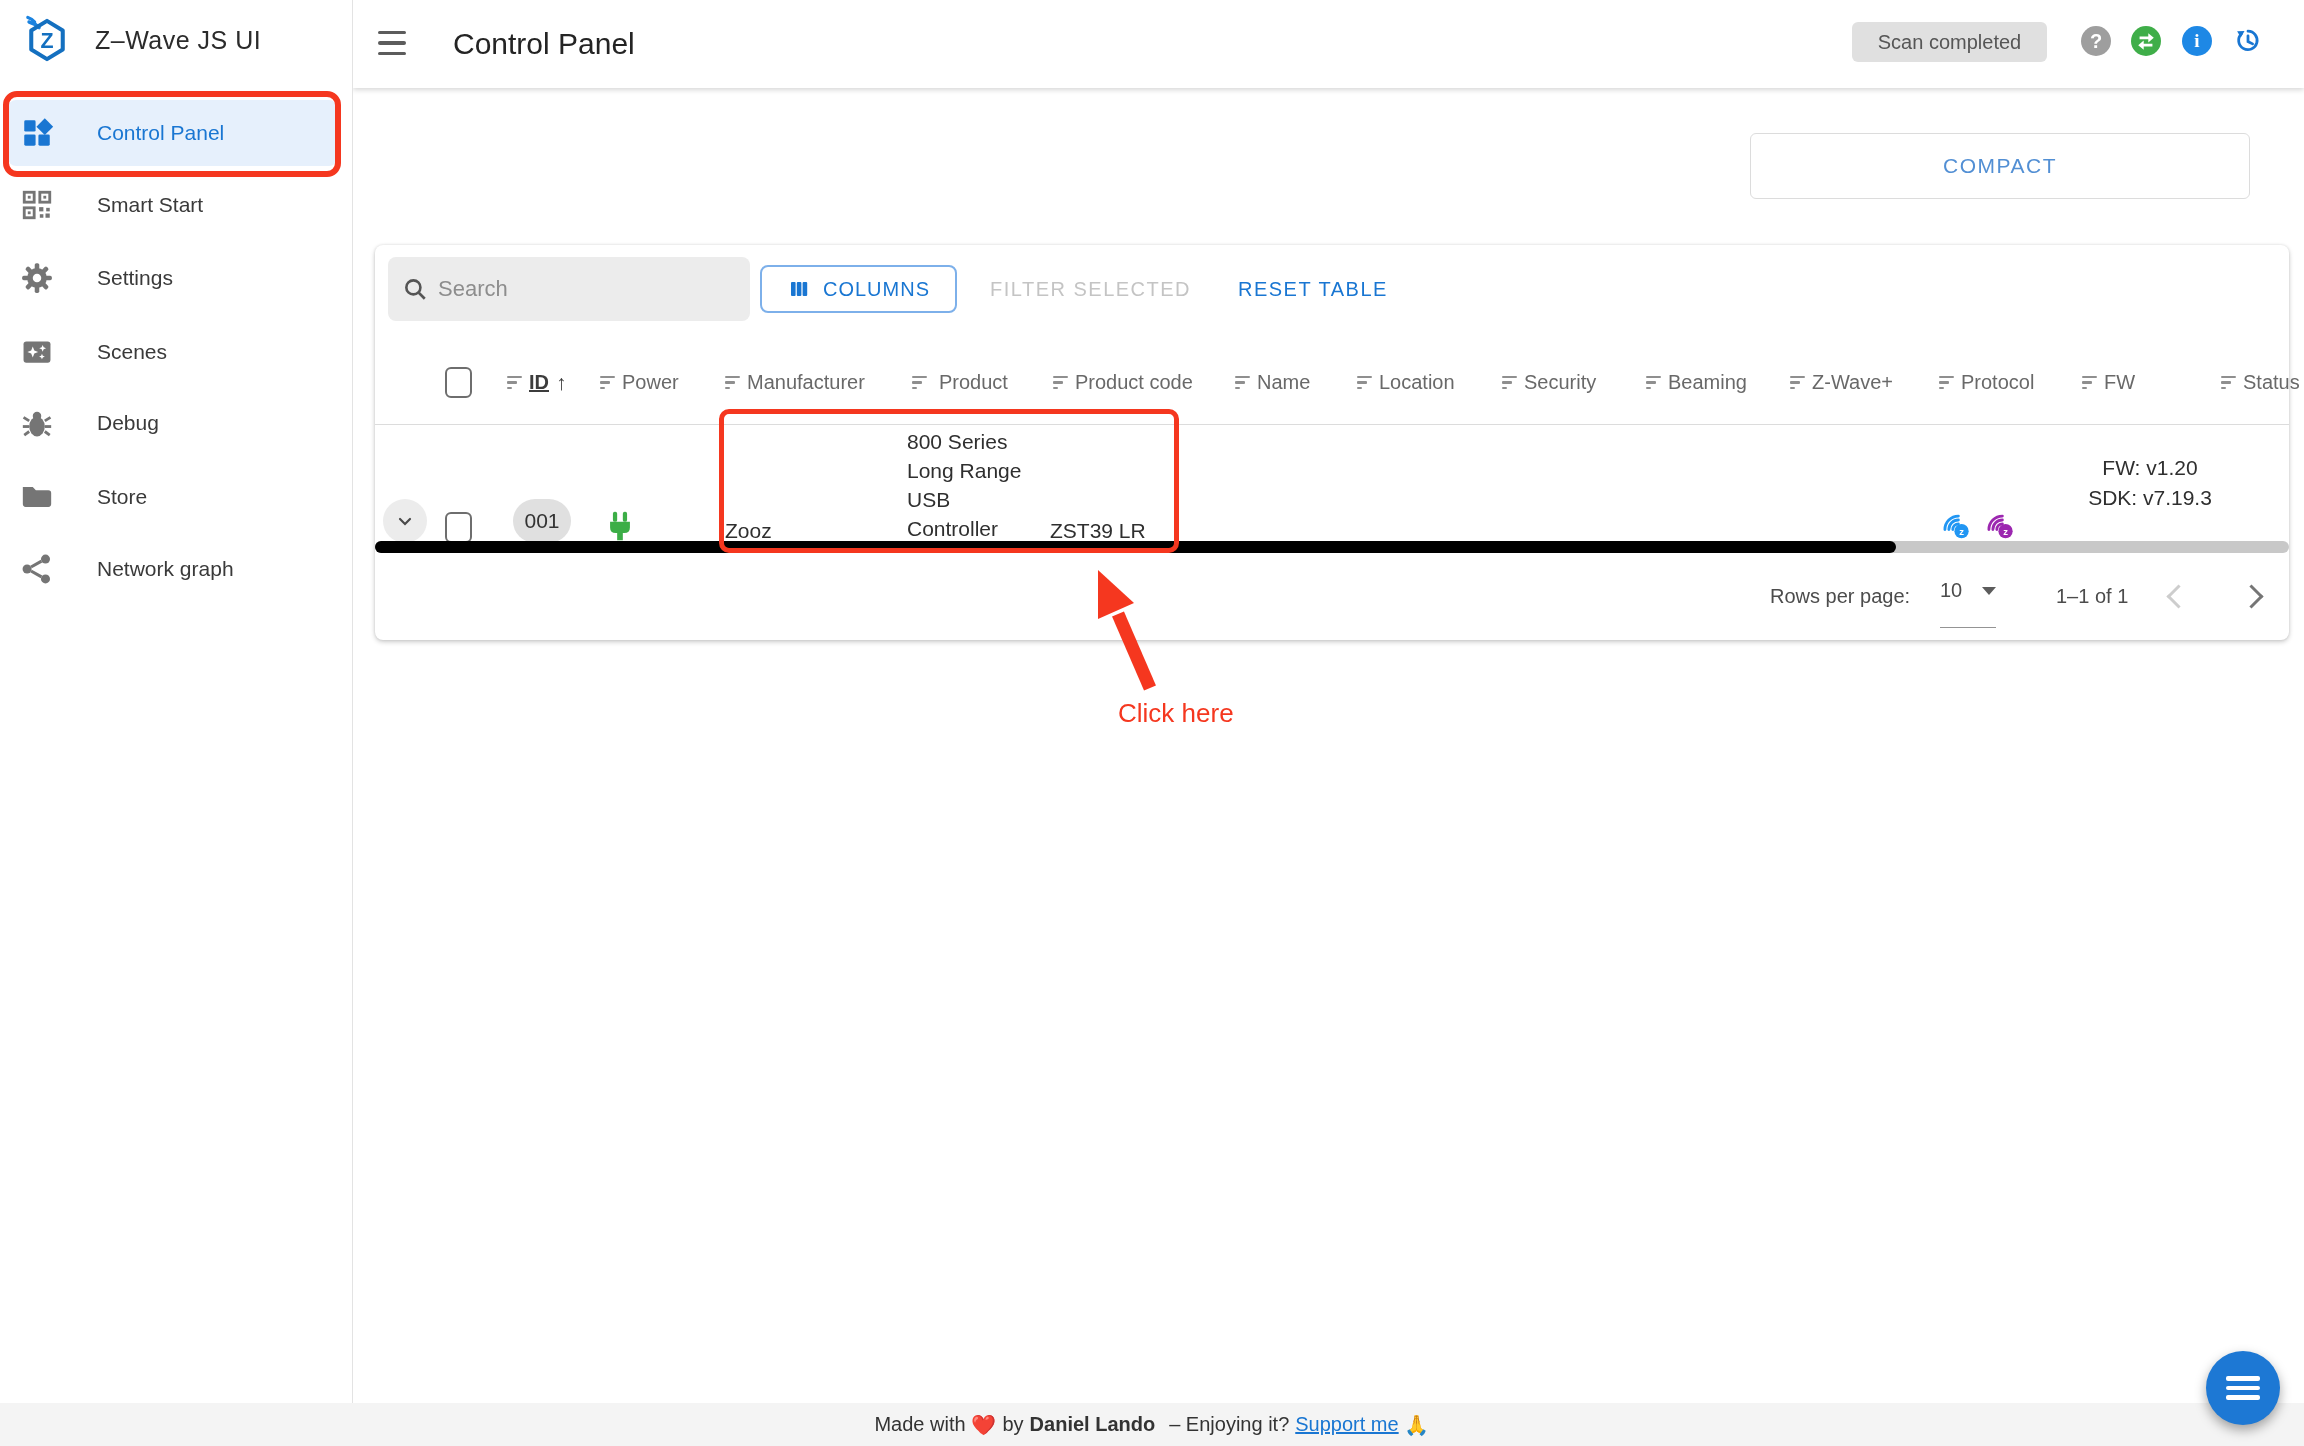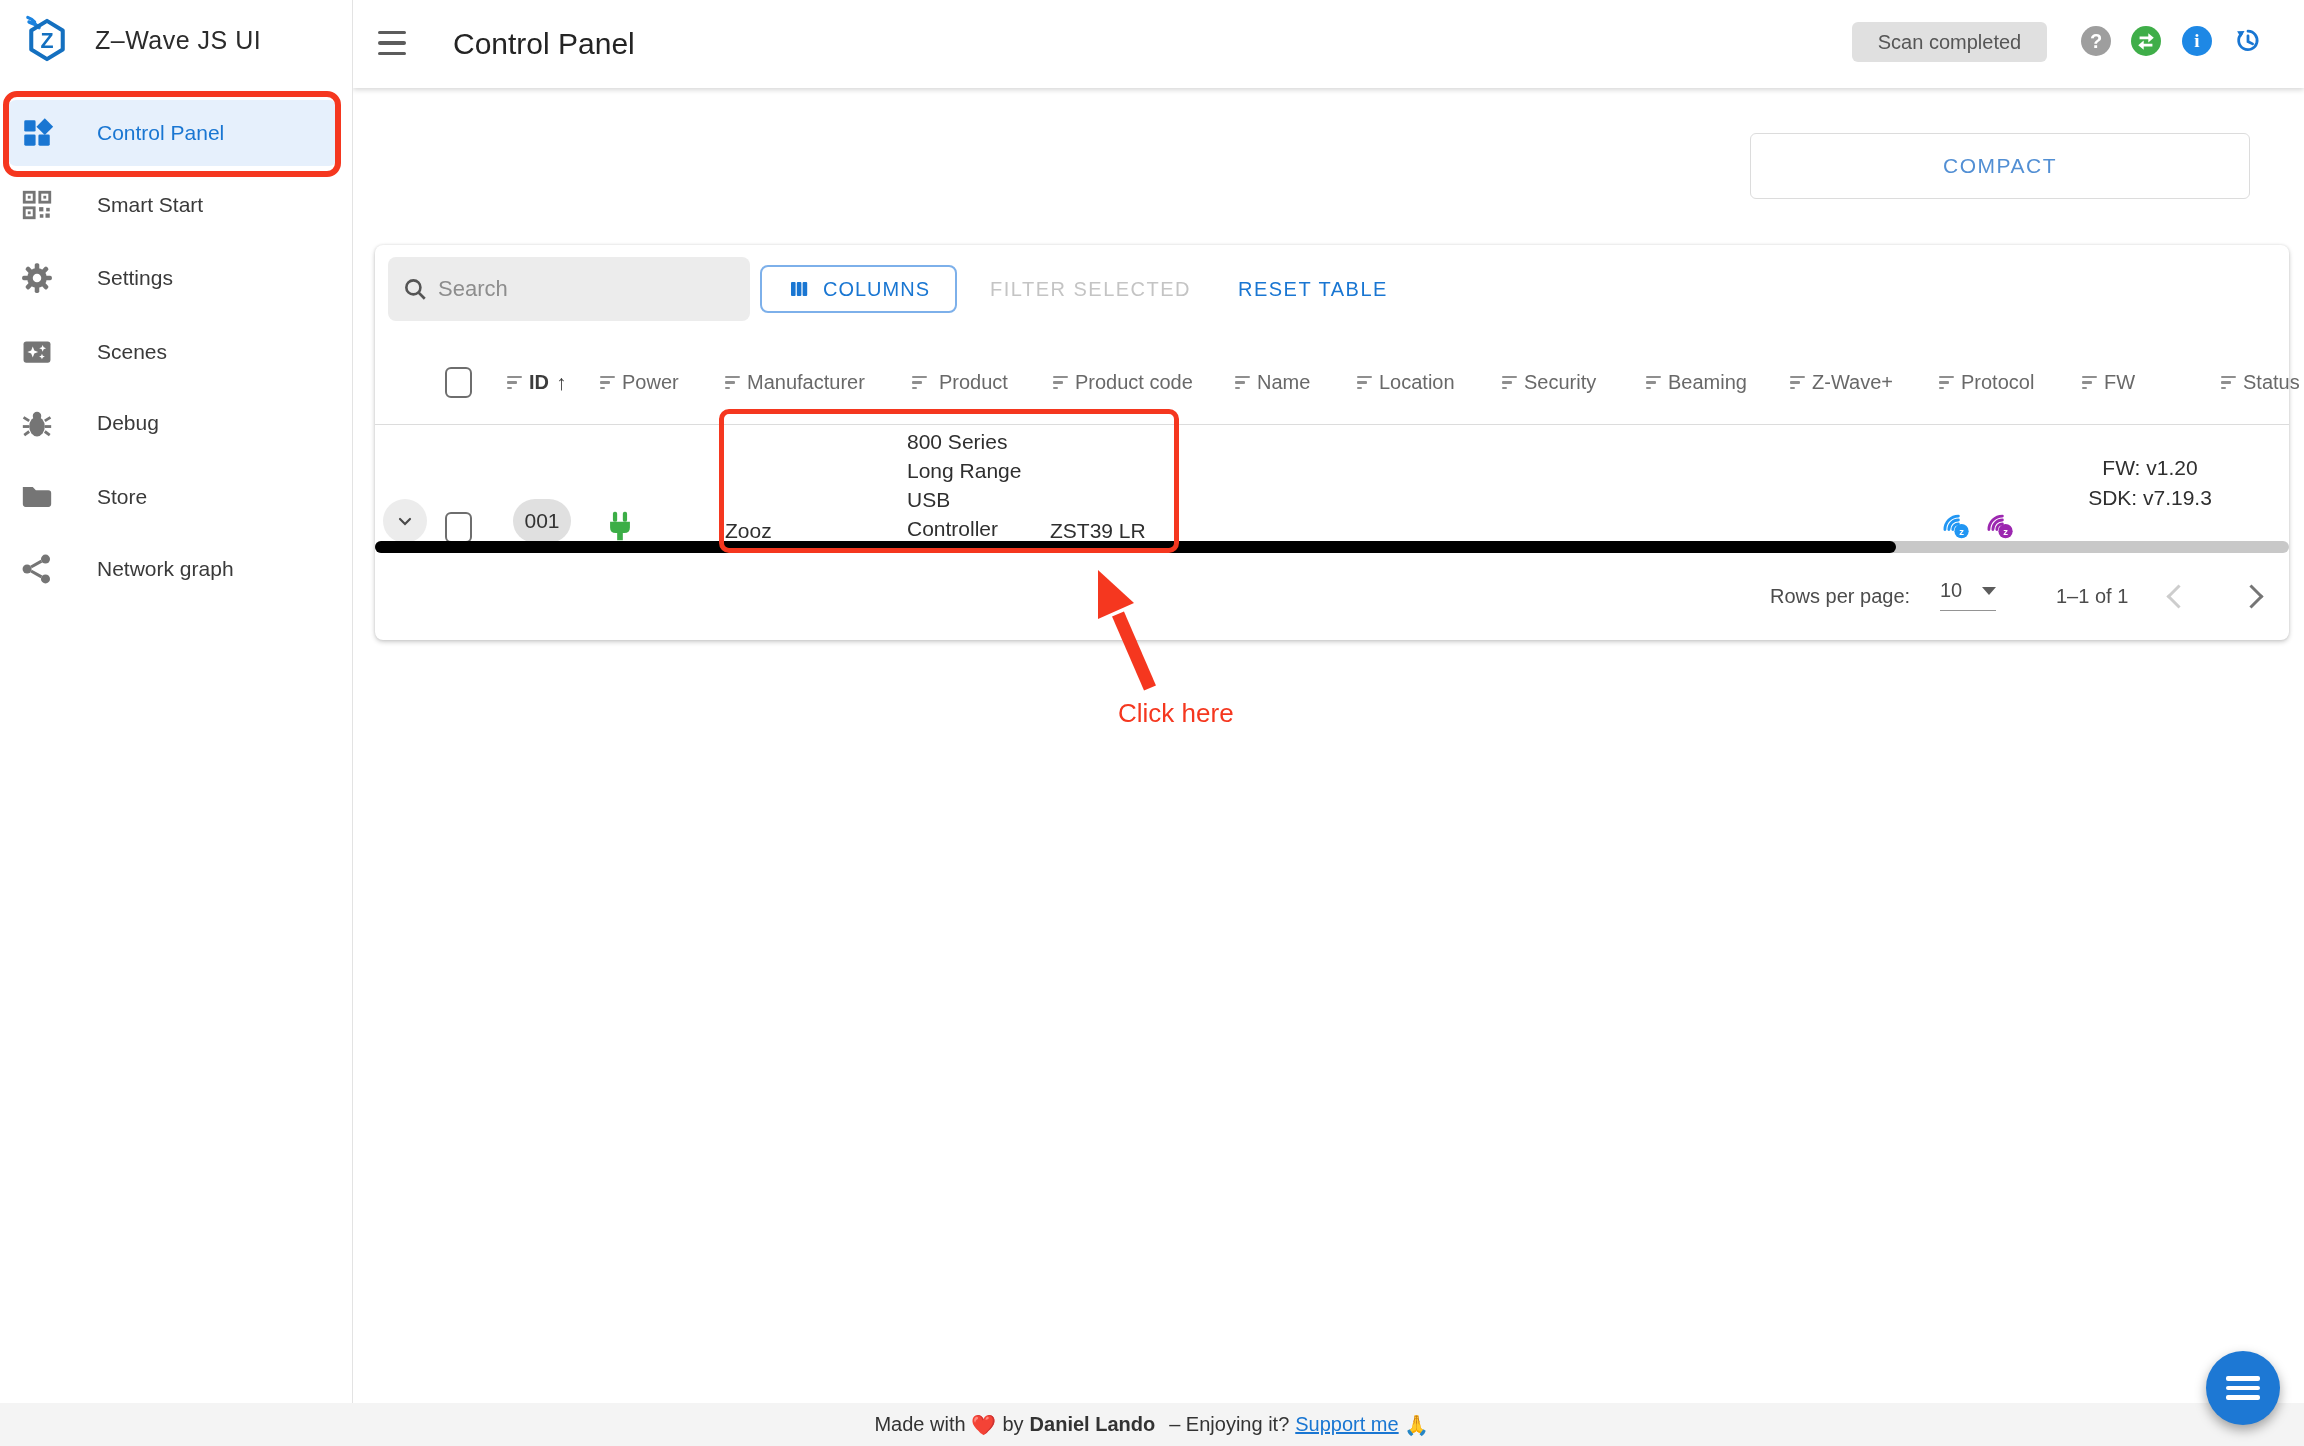--- a/index.html
+++ b/index.html
@@ -64,21 +64,21 @@
   .trow { position:absolute; left:0; top:180px; width:1914px; height:118px; }
   .cell { position:absolute; top:0; height:118px; display:flex; align-items:flex-end; font-size:21px; color:#2f2f2f; }
   .expand-btn { width:44px; height:44px; border-radius:50%; background:#ececec; display:flex; align-items:center; justify-content:center; cursor:pointer; }
   .id-chip { width:58px; height:44px; background:#e0e0e0; border-radius:22px; display:flex; align-items:center; justify-content:center; font-size:21px; color:#333; }
   .product-cell { width:126px; line-height:29px; }
   .fw-cell { width:150px; text-align:center; line-height:30px; display:block; padding-top:28px; }
   .hscroll { position:absolute; left:0; top:296px; width:1914px; height:12px; background:#c8c8c8; border-radius:6px; cursor:pointer; }
   .hthumb { position:absolute; left:0; top:0; width:1521px; height:12px; background:#000; border-radius:6px; }
   .pagination { position:absolute; left:0; top:308px; width:1914px; height:87px; }
   .pg { position:absolute; top:0; height:87px; display:flex; align-items:center; font-size:20px; color:#4c4c4c; }
-  .pg-select { gap:20px; border-bottom:1px solid #949494; height:auto; top:26px; padding-bottom:8px; cursor:pointer; }
+  .pg-select { gap:20px; border-bottom:1px solid #949494; height:auto; top:26px; padding-bottom:25px; cursor:pointer; }
   .pg-caret { width:0; height:0; border-left:7px solid transparent; border-right:7px solid transparent; border-top:8px solid #5c5c5c; }
   .chev { width:17px; height:17px; border-right:3px solid #757575; border-bottom:3px solid #757575; cursor:pointer; }
   .chev.left { transform:rotate(135deg); border-color:#cdcdcd; }
   .chev.right { transform:rotate(-45deg); }
   
   .ann-rect { position:absolute; border:6px solid #f5371f; border-radius:14px; z-index:9; pointer-events:none; }
   .ann-sidebar { left:3px; top:91px; width:338px; height:86px; }
   .ann-product { left:719px; top:409px; width:460px; height:144px; border-width:5px; border-radius:10px; }
   .ann-arrow { position:absolute; left:1080px; top:560px; z-index:9; pointer-events:none; }
   .click-here { position:absolute; left:1118px; top:698px; font-size:26px; color:#f5371f; z-index:9; }
@@ -272,21 +272,21 @@
   <div class="thead">
     <div class="th" style="left:70px;">
         <span class="checkbox"></span>
       </div>
     <div class="th" style="left:132px;">
       <span class="filter-ico">
           <i></i>
           <i></i>
           <i></i>
         </span>
-      <span style="color:#3c3c3c;font-weight:bold;">ID</span>
+      <span style="color:#3c3c3c;font-weight:bold;text-decoration:underline;">ID</span>
       <span class="sort-arrow">↑</span>
     </div>
     <div class="th" style="left:225px;">
       <span class="filter-ico">
           <i></i>
           <i></i>
           <i></i>
         </span>
       <span>Power</span>
     </div>

